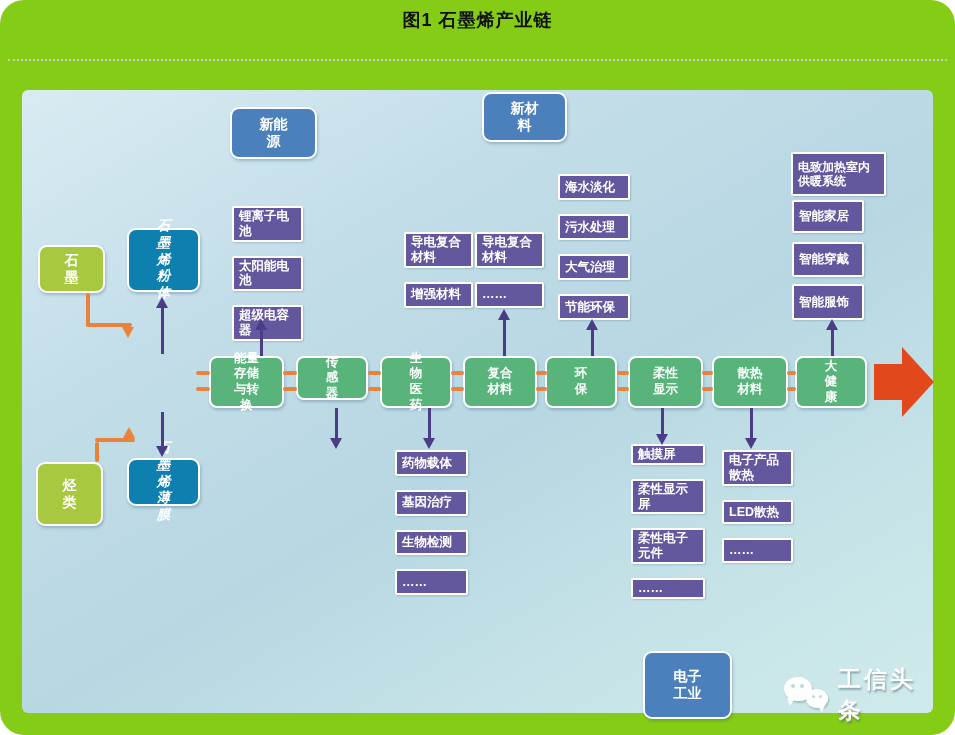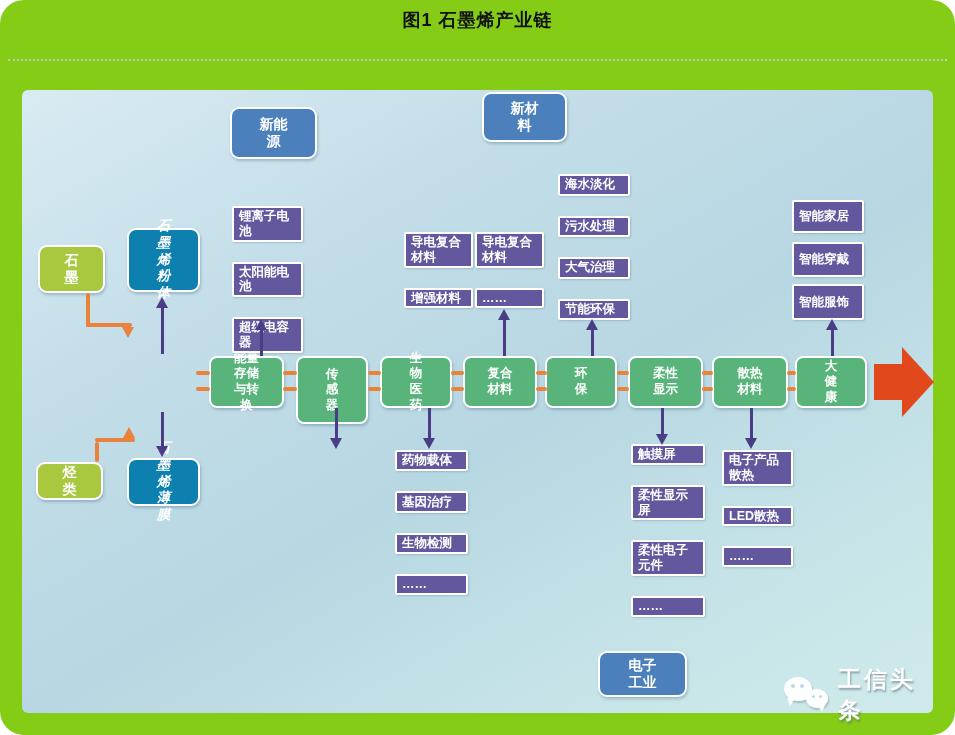--- a/index.html
+++ b/index.html
@@ -9,21 +9,21 @@
   .panel{position:absolute;left:22px;top:90px;width:911px;height:623px;border-radius:6px;
          background:linear-gradient(150deg,#d9ebf3 0%,#c2dde8 30%,#b7d7e2 55%,#c6e4e8 80%,#cfeaea 100%);}
   .box{position:absolute;box-sizing:border-box;border:2.5px solid #fff;border-radius:9px;color:#fff;font-weight:bold;
        display:flex;align-items:center;justify-content:center;text-align:center;font-size:13.5px;line-height:1.25;
        padding:0 22px;box-shadow:1px 2px 3px rgba(20,60,90,.25);}
   .src{background:#a8c840;font-size:14px;}
   .teal{background:#0d80b0;font-style:italic;}
   .core{font-size:15px;}
   .sector{background:#4b80bd;font-size:14px;}
   .app{background:#58b47a;font-size:12.5px;border-radius:8px;}
-  .stack{position:absolute;display:flex;flex-direction:column;gap:20px;box-sizing:border-box;}
+  .stack{position:absolute;display:flex;flex-direction:column;gap:14px;box-sizing:border-box;}
   .srow{flex:1;box-sizing:border-box;background:#63589d;border:2px solid #fff;border-radius:2px;color:#fff;font-weight:bold;
         font-size:12.5px;line-height:1.18;display:flex;align-items:center;text-align:left;padding:1px 5px;
         box-shadow:1px 1px 2px rgba(20,60,90,.2);}
   .srow.abs{position:absolute;flex:none;}
   .vline{position:absolute;width:3px;background:#4a3d85;}
   .tri{position:absolute;width:0;height:0;}
   .tri.up{border-left:6px solid transparent;border-right:6px solid transparent;border-bottom:11px solid #4a3d85;}
   .tri.down{border-left:6px solid transparent;border-right:6px solid transparent;border-top:11px solid #4a3d85;}
   .oseg{position:absolute;background:#e8823c;border-radius:2px;}
   .otri-down{position:absolute;width:0;height:0;border-left:6px solid transparent;border-right:6px solid transparent;border-top:11px solid #e8823c;}
@@ -47,31 +47,31 @@
 <body>
 
 <div class="page">
 
   <div class="fig-title">图1  石墨烯产业链</div>
   <div class="dotted-rule"></div>
 
   <div class="panel">
 
     <div class="box src" style="left:16px;top:155px;width:67px;height:48px">石墨</div>
-    <div class="box src" style="left:14px;top:372px;width:67px;height:38px">烃类</div>
+    <div class="box src" style="left:14px;top:372px;width:67px;height:64px">烃类</div>
 
     <div class="box teal" style="left:105px;top:138px;width:73px;height:64px">石墨烯粉体</div>
     <div class="box teal" style="left:105px;top:368px;width:73px;height:48px">石墨烯薄膜</div>
 
     <div class="box sector" style="left:208px;top:17px;width:87px;height:52px">新能源</div>
     <div class="box sector" style="left:460px;top:2px;width:85px;height:50px">新材料</div>
-    <div class="box sector" style="left:576px;top:561px;width:89px;height:46px">电子工业</div>
+    <div class="box sector" style="left:621px;top:561px;width:89px;height:68px">电子工业</div>
 
     <div class="box app" style="left:187px;top:266px;width:75px;height:52px">能量存储与转换</div>
-    <div class="box app" style="left:274px;top:266px;width:72px;height:68px">传感器</div>
+    <div class="box app" style="left:274px;top:266px;width:72px;height:44px">传感器</div>
     <div class="box app" style="left:358px;top:266px;width:72px;height:52px">生物医药</div>
     <div class="box app" style="left:441px;top:266px;width:74px;height:52px">复合材料</div>
     <div class="box app" style="left:523px;top:266px;width:72px;height:52px">环保</div>
     <div class="box app" style="left:606px;top:266px;width:75px;height:52px">柔性显示</div>
     <div class="box app" style="left:690px;top:266px;width:76px;height:52px">散热材料</div>
     <div class="box app" style="left:773px;top:266px;width:72px;height:52px">大健康</div>
 
     <div class="stack" style="left:210px;top:116px;width:71px;height:111px">
       <div class="srow">锂离子电池</div>
       <div class="srow">太阳能电池</div>
@@ -108,20 +108,21 @@
       <div class="srow">柔性电子元件</div>
       <div class="srow">……</div>
     </div>
 
     <div class="stack" style="left:700px;top:360px;width:71px;height:113px">
       <div class="srow">电子产品散热</div>
       <div class="srow">LED散热</div>
       <div class="srow">……</div>
     </div>
 
+    <div class="srow abs" style="left:769px;top:62px;width:95px;height:44px;font-size:12px">电致加热室内供暖系统</div>
     <div class="srow abs" style="left:770px;top:110px;width:72px;height:33px">智能家居</div>
     <div class="srow abs" style="left:770px;top:152px;width:72px;height:35px">智能穿戴</div>
     <div class="srow abs" style="left:770px;top:194px;width:72px;height:36px">智能服饰</div>
 
     <div class="vline" style="left:139px;top:218px;height:46px"></div>
     <div class="tri up" style="left:134px;top:207px"></div>
     <div class="vline" style="left:139px;top:322px;height:34px"></div>
     <div class="tri down" style="left:134px;top:356px"></div>
 
     <div class="vline" style="left:238px;top:240px;height:26px"></div>

